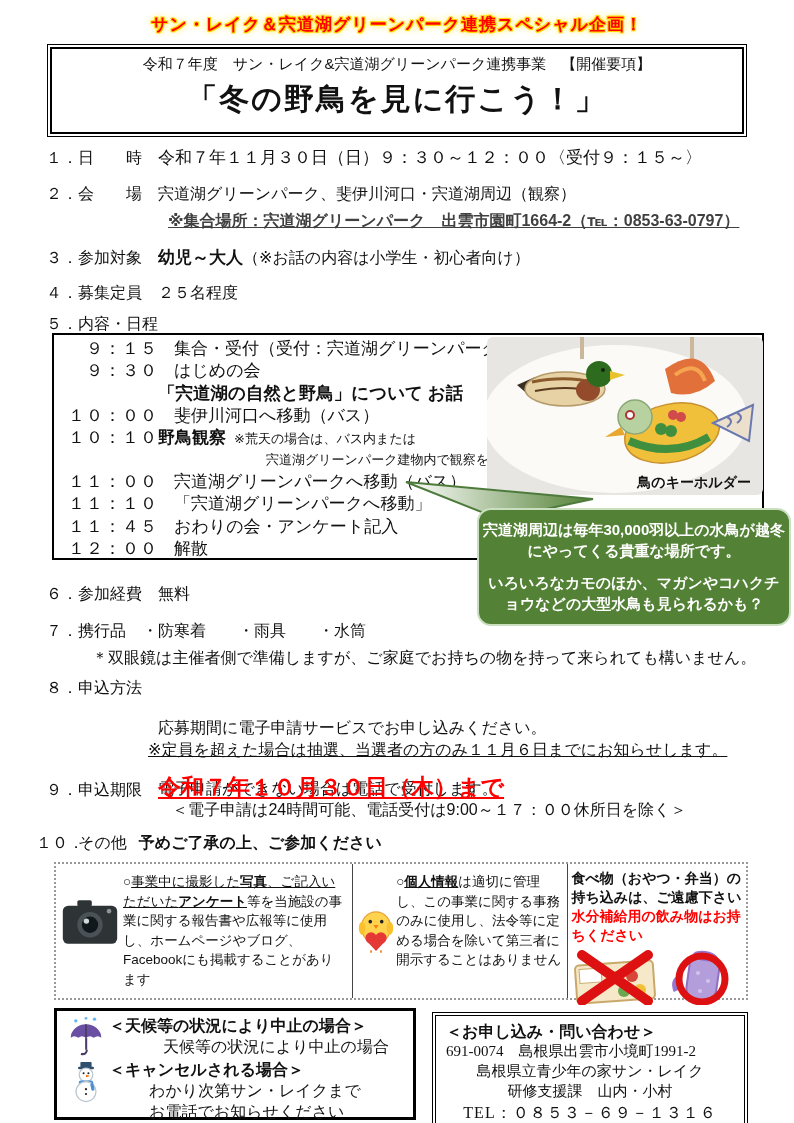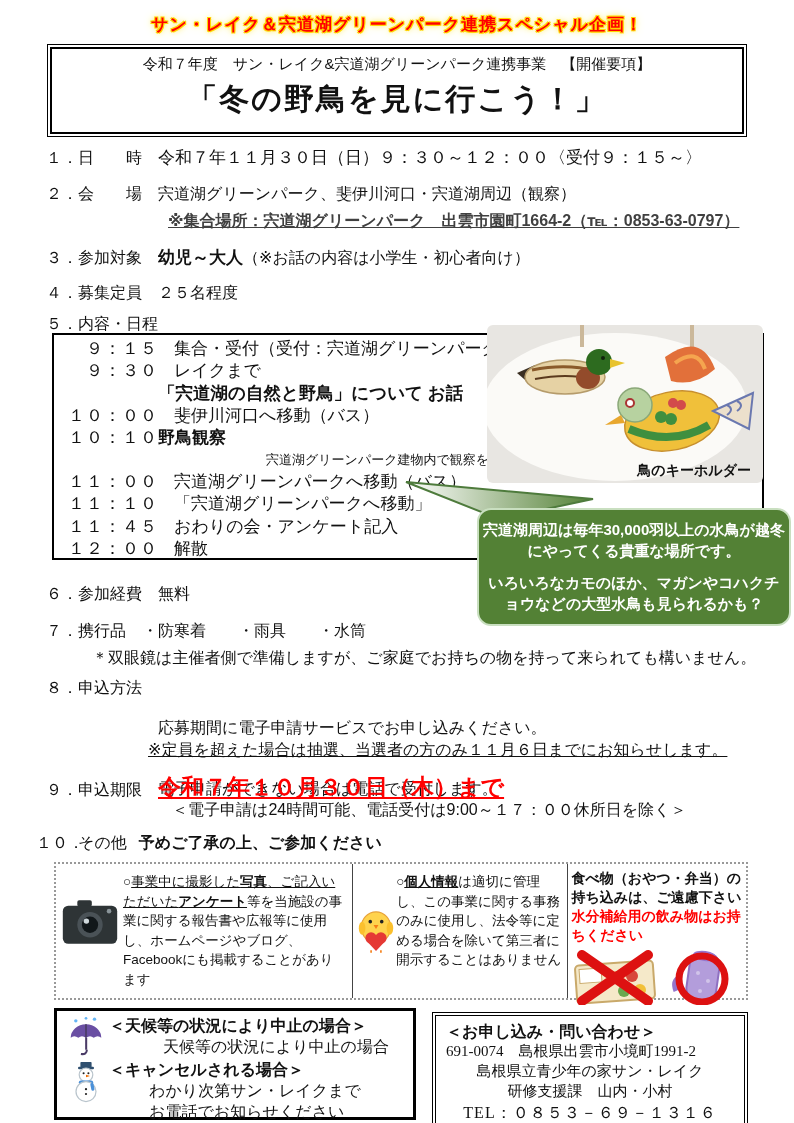--- a/index.html
+++ b/index.html
@@ -45,21 +45,21 @@
   
   .schedule-box { left:52px; top:333px; width:712px; height:227px; border:2px solid #000; padding-top:3px; }
   .srow { display:flex; align-items:baseline; height:22.2px; line-height:22.2px; padding-left:8px; font-size:17px; white-space:pre; }
   .stime { width:96px; text-align:right; letter-spacing:1px; white-space:pre; }
   .stext { margin-left:16px; }
   .semph { font-weight:bold; }
   .ssmall { margin-left:8px; font-size:13px; }
   .ssmall.cont { margin-left:108px; }
 
   
-  .photo { left:487px; top:324px; width:276px; height:160px; z-index:2; }
+  .photo { left:487px; top:336px; width:276px; height:160px; z-index:2; }
   .photo-caption { position:absolute; right:12px; bottom:4px; font-size:14px; font-weight:bold; color:#111; }
 
   
   .bubble-tail { left:403px; top:477px; width:195px; height:44px; z-index:3; }
   .bubble {
     left:477px; top:508px; width:314px; height:118px; z-index:4;
     background:#538135; border:2px solid #c9dfc0; border-radius:14px;
     color:#ffffff; font-weight:bold; font-size:15px; line-height:1.4;
     text-align:center; padding:9px 4px;
   }
@@ -139,33 +139,34 @@
     <span class="label">内容・日程</span>
   </div>
 
   <div class="abs schedule-box">
     <div class="srow">
       <span class="stime">９：１５</span>
       <span class="stext">集合・受付（受付：宍道湖グリーンパーク）</span>
     </div>
     <div class="srow">
       <span class="stime">９：３０</span>
-      <span class="stext">レイクまで</span>
+      <span class="stext">はじめの会</span>
     </div>
     <div class="srow">
       <span class="stime"></span>
       <span class="semph" style="font-size:17.5px;">「宍道湖の自然と野鳥」について お話</span>
     </div>
     <div class="srow">
       <span class="stime">１０：００</span>
       <span class="stext">斐伊川河口へ移動（バス）</span>
     </div>
     <div class="srow">
       <span class="stime">１０：１０</span>
       <span class="semph">野鳥観察</span>
+      <span class="ssmall">※荒天の場合は、バス内または</span>
     </div>
     <div class="srow">
       <span class="stime"></span>
       <span class="ssmall cont">宍道湖グリーンパーク建物内で観察を行います。</span>
     </div>
     <div class="srow">
       <span class="stime">１１：００</span>
       <span class="stext">宍道湖グリーンパークへ移動（バス）</span>
     </div>
     <div class="srow">

